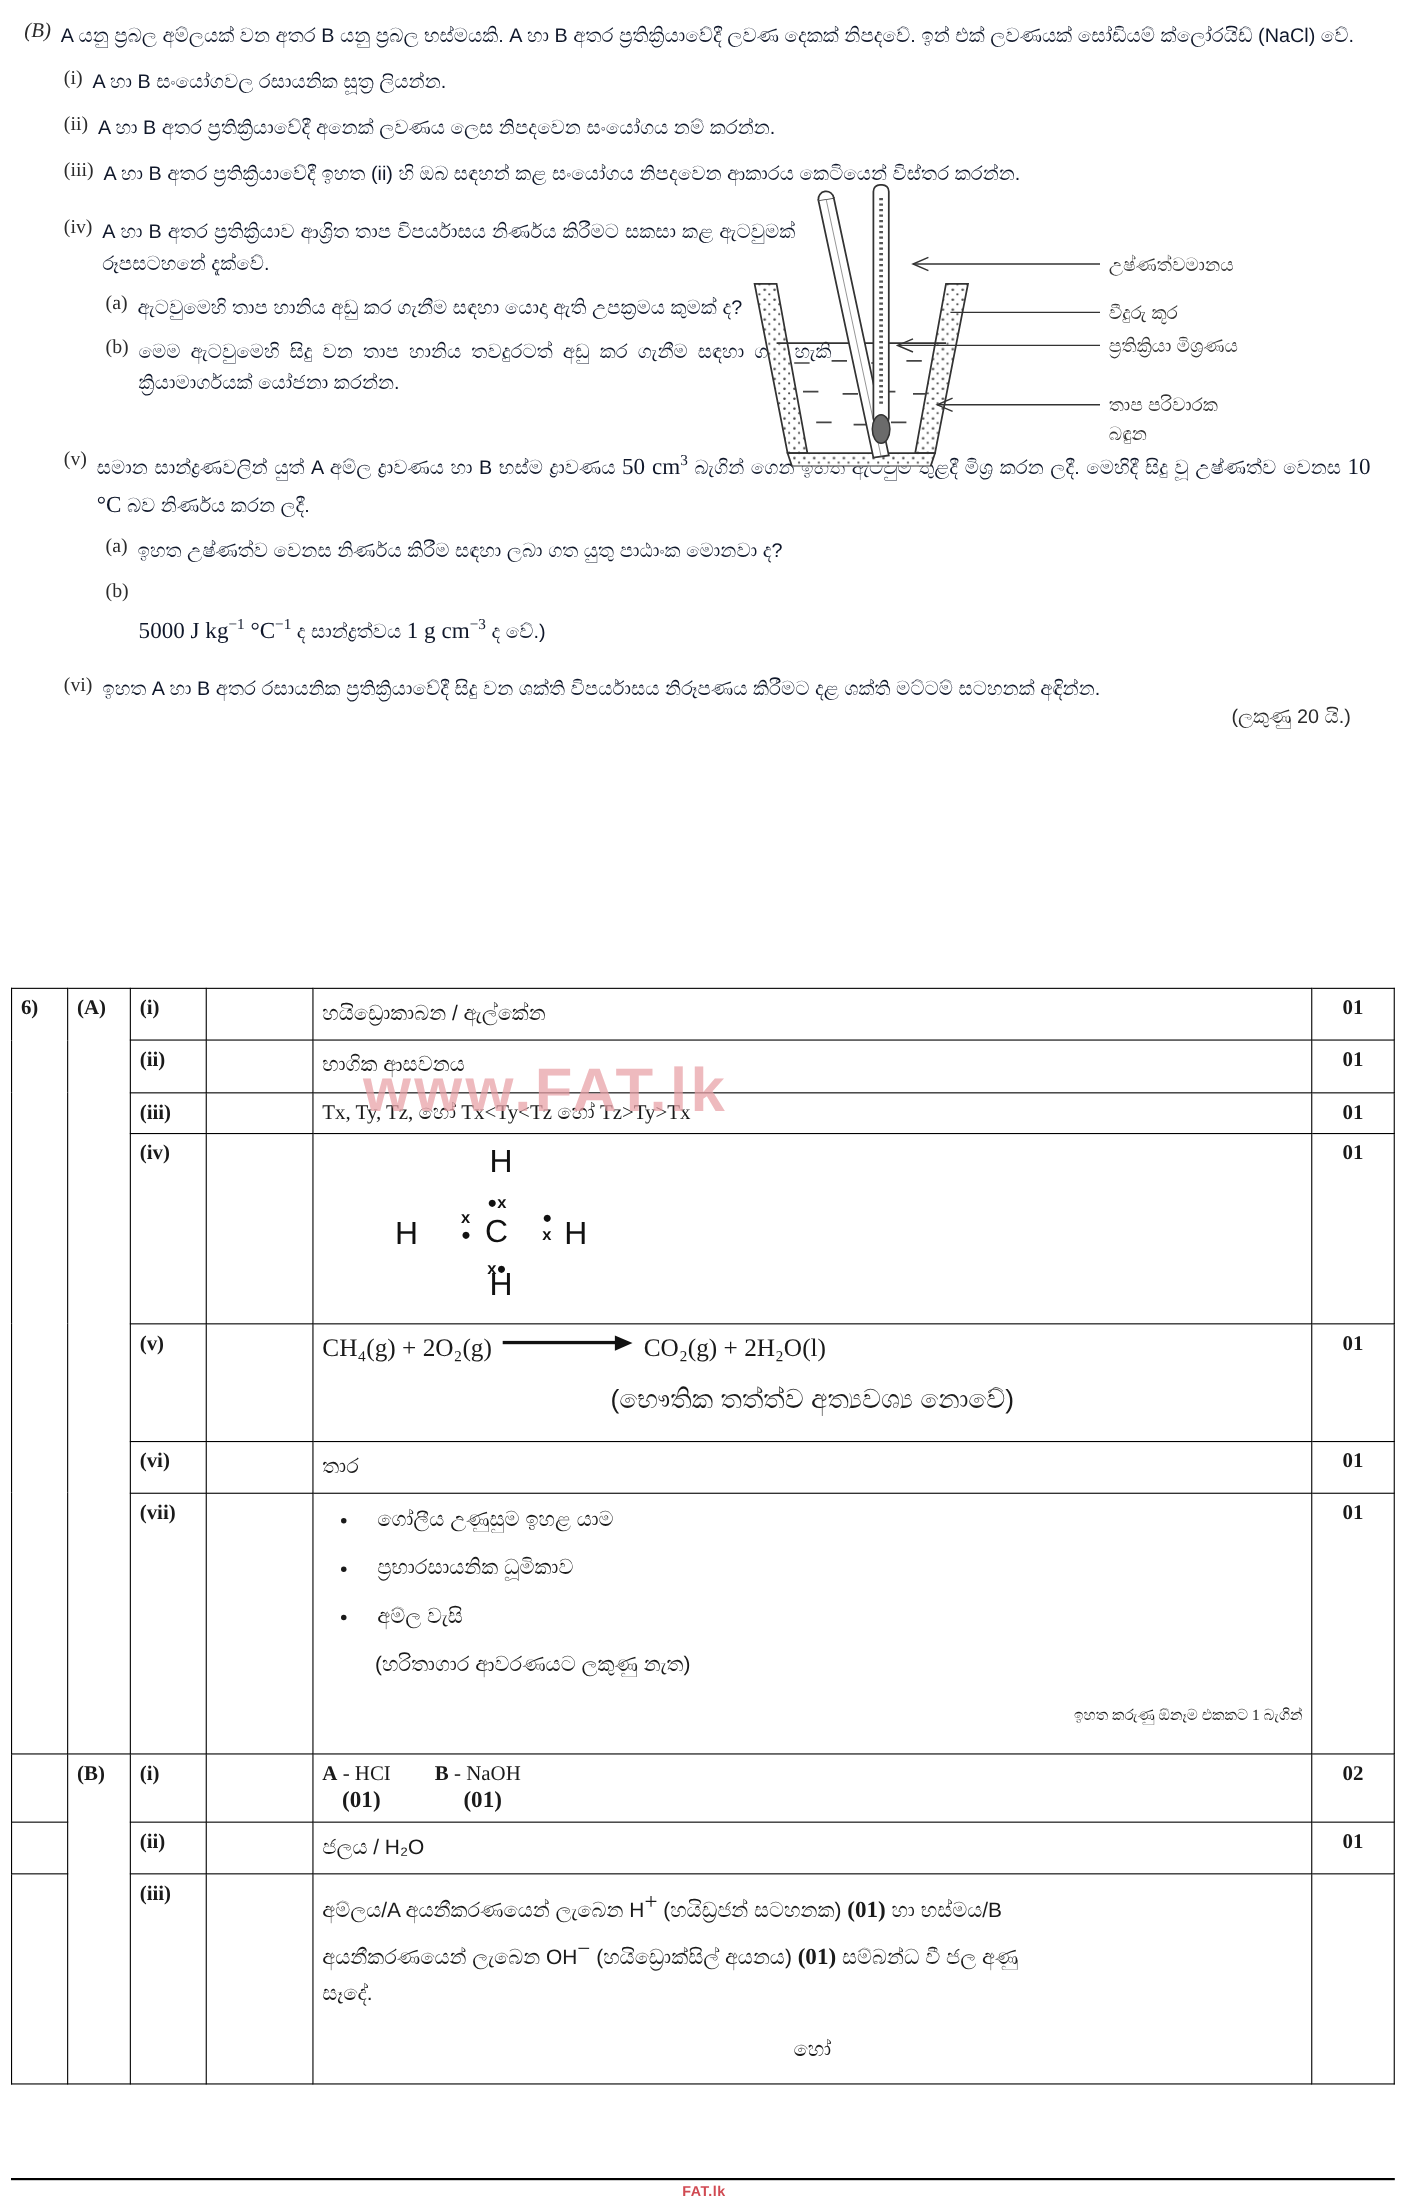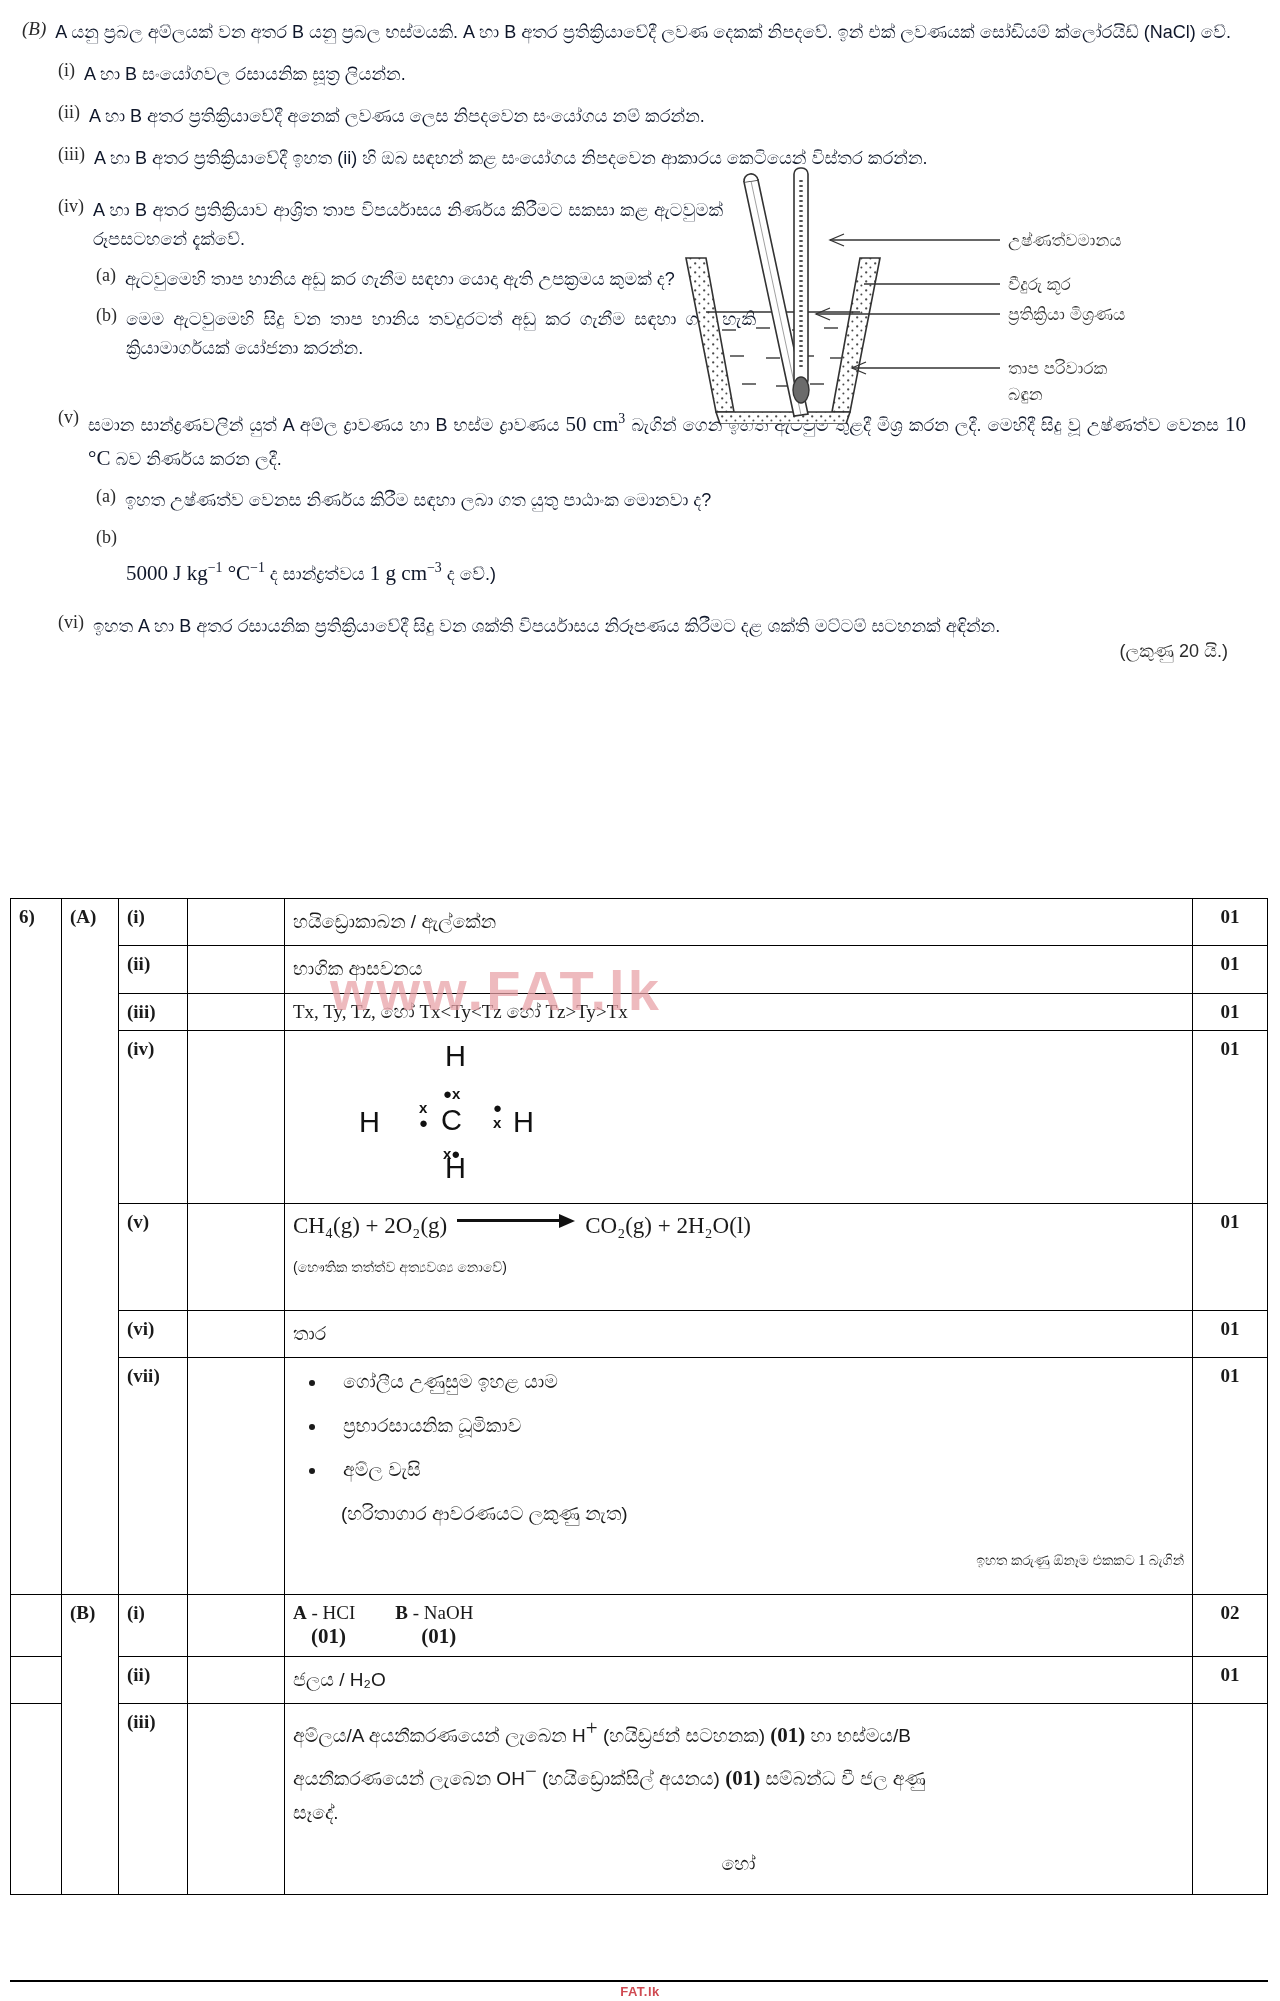--- a/index.html
+++ b/index.html
@@ -158,22 +158,23 @@
   .arrow::after {
     content: "";
     position: absolute;
     right: 0; top: 1px;
     border-left: 16px solid #111;
     border-top: 7px solid transparent;
     border-bottom: 7px solid transparent;
   }
   .eq-note {
     font-family: "Liberation Sans", "DejaVu Sans", sans-serif;
-    font-size: 14px;
+    font-size: 24px;
     margin-top: 20px;
+    text-align: center;
   }
 
   ul.bul {
     margin: 6px 0 0 0;
     padding-left: 34px;
     list-style: disc;
   }
   ul.bul li {
     font-family: "Liberation Sans", "DejaVu Sans", sans-serif;
     font-size: 19px;

